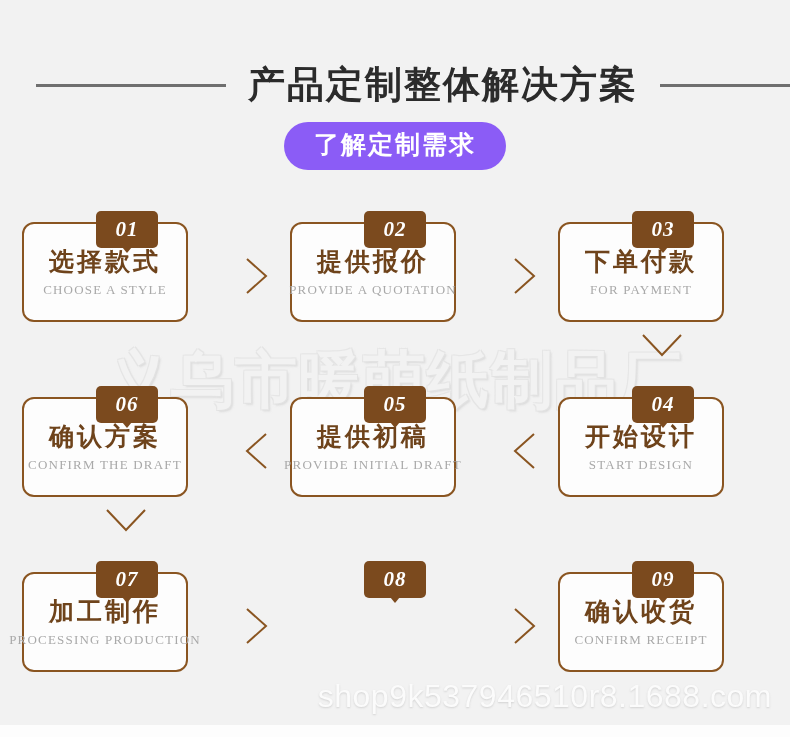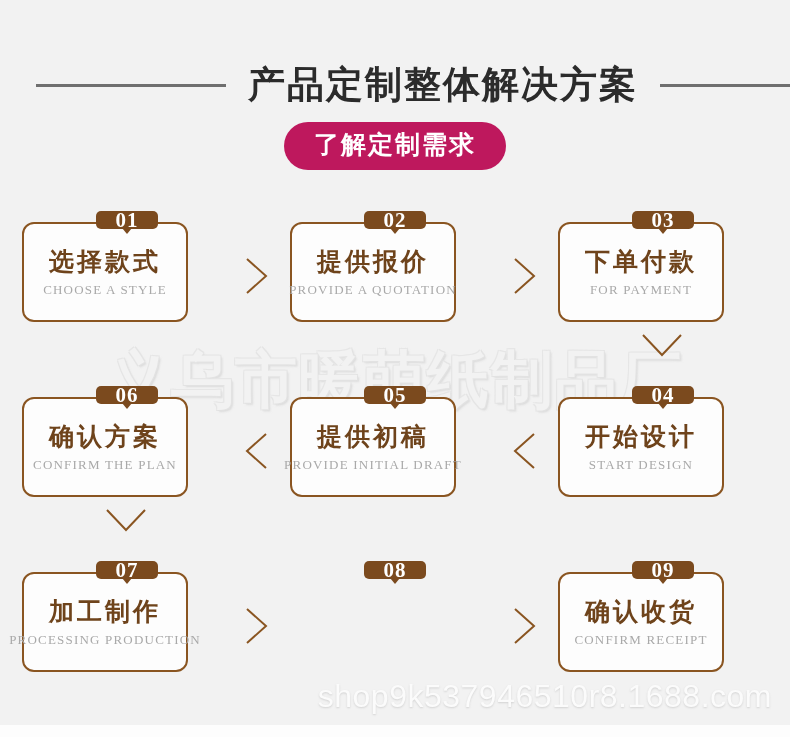--- a/index.html
+++ b/index.html
@@ -104,21 +104,21 @@
   .pill-wrap {
     position: absolute;
     left: 0;
     top: 122px;
     width: 790px;
     text-align: center;
     z-index: 10;
   }
   .pill {
     display: inline-block;
-    background: #be185d;
+    background: #8b5cf6;
     color: #ffffff;
     font-family: "Liberation Serif", "DejaVu Serif", serif;
     font-size: 25px;
     font-weight: bold;
     letter-spacing: 2px;
     padding: 9px 30px 11px 30px;
     border-radius: 26px;
     border: none;
     cursor: pointer;
     line-height: 1.1;
@@ -180,32 +180,33 @@
     white-space: nowrap;
   }
 
   
   .badge {
     position: absolute;
     left: 50%;
     top: 15px;
     transform: translateX(-50%);
     width: 62px;
-    height: 18px;
+    height: 37px;
     background: #7b4a1e;
     border-radius: 5px;
     color: #ffffff;
     font-family: "Liberation Serif", "DejaVu Serif", serif;
     font-size: 21px;
     font-weight: bold;
     letter-spacing: 1px;
     display: flex;
     align-items: center;
     justify-content: center;
     z-index: 5;
+    font-style: italic;
   }
   .badge::after {
     content: "";
     position: absolute;
     left: 50%;
     bottom: -5px;
     transform: translateX(-50%);
     width: 0;
     height: 0;
     border-left: 5px solid transparent;
@@ -295,21 +296,21 @@
         <svg width="48" height="30" viewBox="0 0 48 30">
             <polyline points="5,5 24,25 43,5" fill="none" stroke="#8a5521" stroke-width="2"></polyline>
           </svg>
       </div>
     </div>
 
     <div class="row">
       <div class="cell c0">
         <div class="card">
           <div class="card-cn">确认方案</div>
-          <div class="card-en">CONFIRM THE PLAN</div>
+          <div class="card-en">CONFIRM THE DRAFT</div>
         </div>
         <div class="badge">06</div>
       </div>
       <div class="cell c1">
         <div class="card">
           <div class="card-cn">提供初稿</div>
           <div class="card-en">PROVIDE INITIAL DRAFT</div>
         </div>
         <div class="badge">05</div>
       </div>

